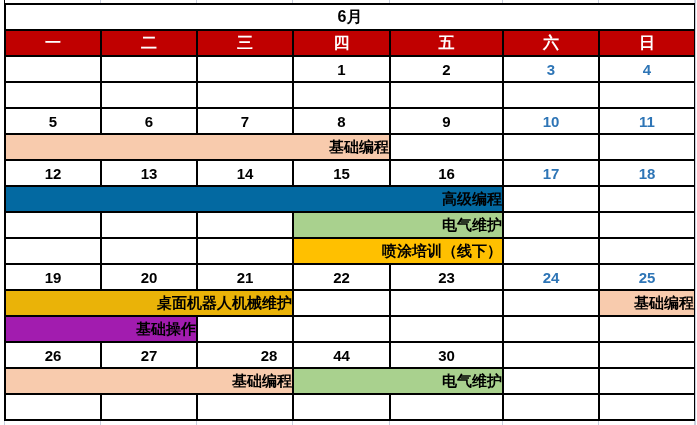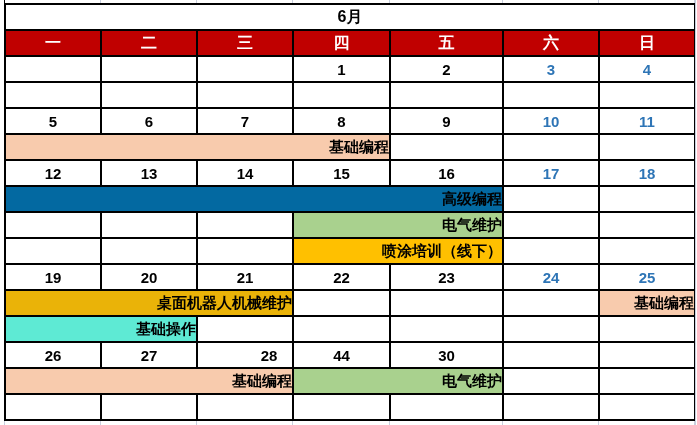--- a/index.html
+++ b/index.html
@@ -131,21 +131,21 @@
           <td class="k-date" style="color: rgb(46, 117, 182);">25</td>
         </tr>
         <tr>
           <td class="k-event" colspan="3" style="background: #eab308;">桌面机器人机械维护</td>
           <td class="k-empty"></td>
           <td class="k-empty"></td>
           <td class="k-empty"></td>
           <td class="k-event" style="background: rgb(248, 203, 173);">基础编程</td>
         </tr>
         <tr>
-          <td class="k-event" colspan="2" style="background: #5eead4;">基础操作</td>
+          <td class="k-event" colspan="2" style="background: #a21caf;">基础操作</td>
           <td class="k-empty"></td>
           <td class="k-empty"></td>
           <td class="k-empty"></td>
           <td class="k-empty"></td>
           <td class="k-empty"></td>
         </tr>
         <tr>
           <td class="k-date" style="color: rgb(0, 0, 0); border-radius: 12px;">26</td>
           <td class="k-date" style="color: rgb(0, 0, 0);">27</td>
           <td class="k-date" style="color: rgb(0, 0, 0); padding-left: 48px;">28</td>

